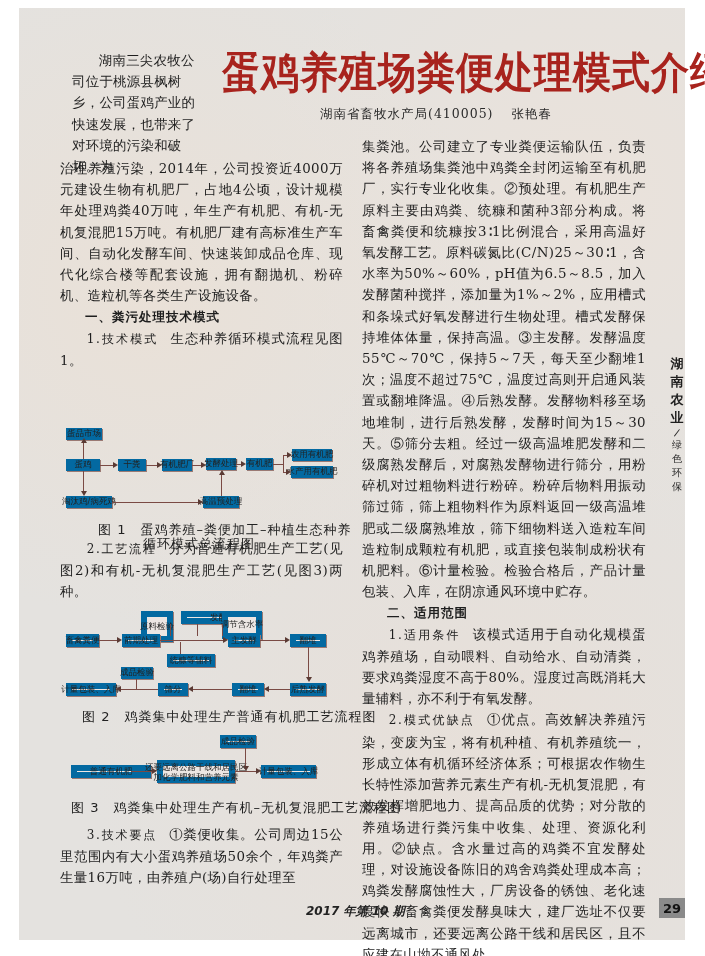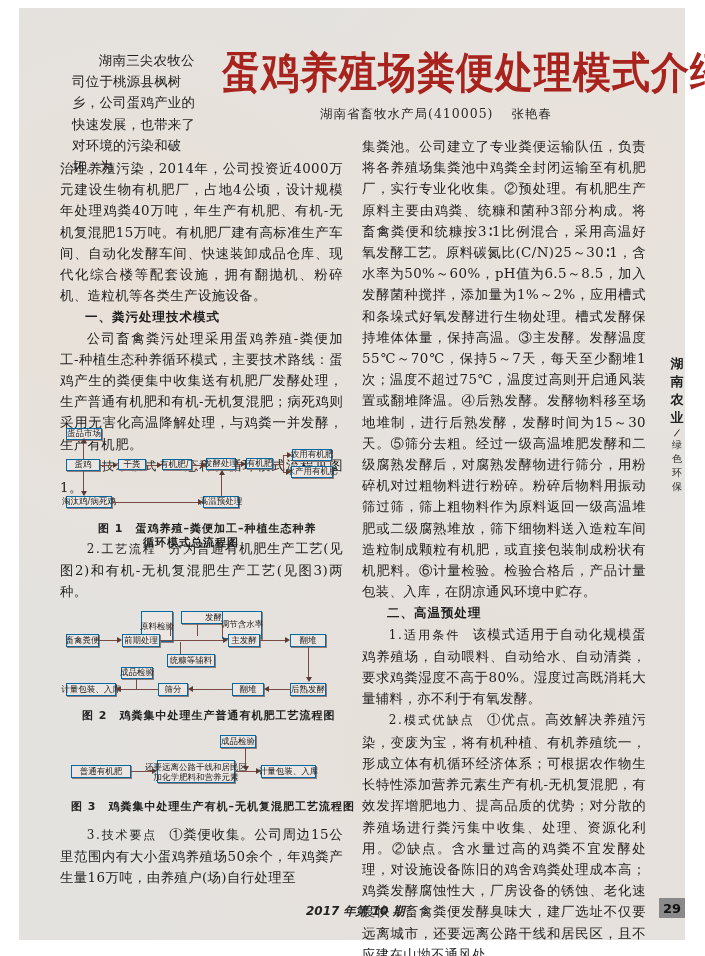--- a/index.html
+++ b/index.html
@@ -14,28 +14,28 @@
   .byline { position:absolute; left:320px; top:106px; font-size:12.5px; color:#2a2a2a; letter-spacing:1px; white-space:nowrap; }
   .byline span + span { margin-left:18px; }
   .col { position:absolute; font-size:13.4px; line-height:21.2px; letter-spacing:.4px; text-align:justify; }
   .col p { margin:0; text-indent:2em; }
   .col p.noindent { text-indent:0; }
   .left { left:60px; top:140px; width:283px;margin-top:18px; }
   .right { left:362px; top:136px; width:284px; }
   .h2 { font-family:"DejaVu Sans","Liberation Sans",sans-serif; font-weight:bold; font-size:12.5px; padding-left:2em; letter-spacing:1px; }
   .sub { font-family:"DejaVu Serif",serif; font-size:12px; letter-spacing:1.5px; margin-right:12px; }
   .fig { position:absolute; font-family:"DejaVu Serif",serif; }
-  .box { position:absolute; border:1px solid #0369a1; background:#ece6e3; font-size:8.5px; color:#222; display:flex; align-items:center; justify-content:center; white-space:nowrap; box-sizing:border-box; box-shadow:1px 1px 0 #9a7a74; }
+  .box { position:absolute; border:6px solid #0369a1; background:#ece6e3; font-size:8.5px; color:#222; display:flex; align-items:center; justify-content:center; white-space:nowrap; box-sizing:border-box; box-shadow:1px 1px 0 #9a7a74; }
   .ln { position:absolute; background:#7a4a44; }
   .arr { position:absolute; width:0; height:0; }
   .arr.r { border-top:3px solid transparent; border-bottom:3px solid transparent; border-left:5px solid #5a3a34; }
   .arr.l { border-top:3px solid transparent; border-bottom:3px solid transparent; border-right:5px solid #5a3a34; }
   .arr.d { border-left:3px solid transparent; border-right:3px solid transparent; border-top:5px solid #5a3a34; }
   .arr.u { border-left:3px solid transparent; border-right:3px solid transparent; border-bottom:5px solid #5a3a34; }
-  .cap { position:absolute; font-family:"DejaVu Sans","Liberation Sans",sans-serif; font-weight:bold; font-size:11px; letter-spacing:1px; color:#222; white-space:nowrap; }
+  .cap { position:absolute; font-family:"DejaVu Sans","Liberation Sans",sans-serif; font-weight:normal; font-size:13px; letter-spacing:1px; color:#222; white-space:nowrap; }
   .side { position:absolute; left:669px; top:355px; width:16px; text-align:center; font-family:"DejaVu Sans",sans-serif; }
   .side .big { font-size:13px; font-weight:bold; line-height:18px; display:block; }
   .side .slash { font-size:10px; display:block; transform:rotate(20deg); }
   .side .small { font-size:10px; line-height:14px; display:block; }
   .footer { position:absolute; left:306px; top:903px; font-family:"DejaVu Sans","Liberation Sans",sans-serif; font-size:12px; font-weight:bold; color:#222;font-style:italic; }
   .pageno { position:absolute; left:659px; top:898px; width:26px; height:20px; background:#8a8a8a; color:#111; font-family:"DejaVu Sans","Liberation Sans",sans-serif; font-size:13px; font-weight:bold; display:flex; align-items:center; justify-content:center; }
 </style>
 </head>
 <body>
 
@@ -46,21 +46,20 @@
 </div>
 
 <div class="title">蛋鸡养殖场粪便处理模式介绍</div>
 <div class="byline">
   <span>湖南省畜牧水产局(410005)</span><span>张艳春</span>
 </div>
 
 <div class="col left">
   <p class="noindent">治理养殖污染，2014年，公司投资近4000万元建设生物有机肥厂，占地4公顷，设计规模年处理鸡粪40万吨，年生产有机肥、有机-无机复混肥15万吨。有机肥厂建有高标准生产车间、自动化发酵车间、快速装卸成品仓库、现代化综合楼等配套设施，拥有翻抛机、粉碎机、造粒机等各类生产设施设备。</p>
   <div class="h2">一、粪污处理技术模式</div>
-  <p>公司畜禽粪污处理采用蛋鸡养殖-粪便加工-种植生态种养循环模式，主要技术路线：蛋鸡产生的粪便集中收集送有机肥厂发酵处理，生产普通有机肥和有机-无机复混肥；病死鸡则采用无害化高温降解处理，与鸡粪一并发酵，生产有机肥。</p>
   <p><span class="sub">1.技术模式</span><span>生态种养循环模式流程见图1。</span></p>
 </div>
 
 <div class="fig" style="left:0;top:0;">
   <div class="box" style="left:66px;top:428px;width:36px;height:12px;">蛋品市场</div>
   <div class="box" style="left:66px;top:459px;width:34px;height:12px;">蛋鸡</div>
   <div class="box" style="left:118px;top:459px;width:28px;height:11px;">干粪</div>
   <div class="box" style="left:162px;top:459px;width:30px;height:11px;">有机肥厂</div>
   <div class="box" style="left:206px;top:458px;width:30px;height:12px;">发酵处理</div>
   <div class="box" style="left:246px;top:458px;width:27px;height:11px;">有机肥</div>
@@ -131,42 +130,42 @@
   <div class="ln" style="left:193px;top:689px;width:39px;height:1px;"></div>
     <div class="arr l" style="left:188px;top:686px;"></div>
   <div class="ln" style="left:121px;top:689px;width:37px;height:1px;"></div>
     <div class="arr l" style="left:116px;top:686px;"></div>
   <div class="ln" style="left:136px;top:679px;width:1px;height:10px;"></div>
   <div class="cap" style="left:82px;top:708px;">图 2　鸡粪集中处理生产普通有机肥工艺流程图</div>
 </div>
 
 <div class="fig">
   <div class="box" style="left:220px;top:735px;width:36px;height:13px;">成品检验</div>
-  <div class="box" style="left:71px;top:765px;width:60px;height:13px;">普通有机肥</div>
+  <div class="box" style="left:71px;top:765px;width:80px;height:13px;">普通有机肥</div>
   <div class="box" style="left:157px;top:760px;width:78px;height:23px;flex-direction:column;line-height:10px;">
     <span>还要远离公路干线和居民区</span>
       <span>加化学肥料和营养元素</span>
   </div>
   <div class="box" style="left:261px;top:765px;width:55px;height:13px;">计量包装、入库</div>
   <div class="ln" style="left:131px;top:771px;width:21px;height:1px;"></div>
     <div class="arr r" style="left:152px;top:768px;"></div>
   <div class="ln" style="left:235px;top:771px;width:21px;height:1px;"></div>
     <div class="arr r" style="left:256px;top:768px;"></div>
   <div class="ln" style="left:245px;top:748px;width:1px;height:20px;"></div>
     <div class="arr d" style="left:243px;top:766px;"></div>
   <div class="cap" style="left:71px;top:799px;">图 3　鸡粪集中处理生产有机–无机复混肥工艺流程图</div>
 </div>
 
 <div class="col" style="left:60px;top:824px;width:283px;">
   <p><span class="sub">3.技术要点</span><span>①粪便收集。公司周边15公里范围内有大小蛋鸡养殖场50余个，年鸡粪产生量16万吨，由养殖户(场)自行处理至</span></p>
 </div>
 
 <div class="col right">
   <p class="noindent">集粪池。公司建立了专业粪便运输队伍，负责将各养殖场集粪池中鸡粪全封闭运输至有机肥厂，实行专业化收集。②预处理。有机肥生产原料主要由鸡粪、统糠和菌种3部分构成。将畜禽粪便和统糠按3∶1比例混合，采用高温好氧发酵工艺。原料碳氮比(C/N)25～30∶1，含水率为50%～60%，pH值为6.5～8.5，加入发酵菌种搅拌，添加量为1%～2%，应用槽式和条垛式好氧发酵进行生物处理。槽式发酵保持堆体体量，保持高温。③主发酵。发酵温度55℃～70℃，保持5～7天，每天至少翻堆1次；温度不超过75℃，温度过高则开启通风装置或翻堆降温。④后熟发酵。发酵物料移至场地堆制，进行后熟发酵，发酵时间为15～30天。⑤筛分去粗。经过一级高温堆肥发酵和二级腐熟发酵后，对腐熟发酵物进行筛分，用粉碎机对过粗物料进行粉碎。粉碎后物料用振动筛过筛，筛上粗物料作为原料返回一级高温堆肥或二级腐熟堆放，筛下细物料送入造粒车间造粒制成颗粒有机肥，或直接包装制成粉状有机肥料。⑥计量检验。检验合格后，产品计量包装、入库，在阴凉通风环境中贮存。</p>
-  <div class="h2">二、高温预处理</div>
+  <div class="h2">二、适用范围</div>
   <p><span class="sub">1.适用条件</span><span>该模式适用于自动化规模蛋鸡养殖场，自动喂料、自动给水、自动清粪，要求鸡粪湿度不高于80%。湿度过高既消耗大量辅料，亦不利于有氧发酵。</span></p>
   <p><span class="sub">2.模式优缺点</span><span>①优点。高效解决养殖污染，变废为宝，将有机种植、有机养殖统一，形成立体有机循环经济体系；可根据农作物生长特性添加营养元素生产有机-无机复混肥，有效发挥增肥地力、提高品质的优势；对分散的养殖场进行粪污集中收集、处理、资源化利用。②缺点。含水量过高的鸡粪不宜发酵处理，对设施设备陈旧的鸡舍鸡粪处理成本高；鸡粪发酵腐蚀性大，厂房设备的锈蚀、老化速度快；畜禽粪便发酵臭味大，建厂选址不仅要远离城市，还要远离公路干线和居民区，且不应建在山坳不通风处。</span></p>
 </div>
 
 <div class="side">
   <span class="big">湖</span>
   <span class="big">南</span>
   <span class="big">农</span>
   <span class="big">业</span>
   <span class="slash">/</span>

